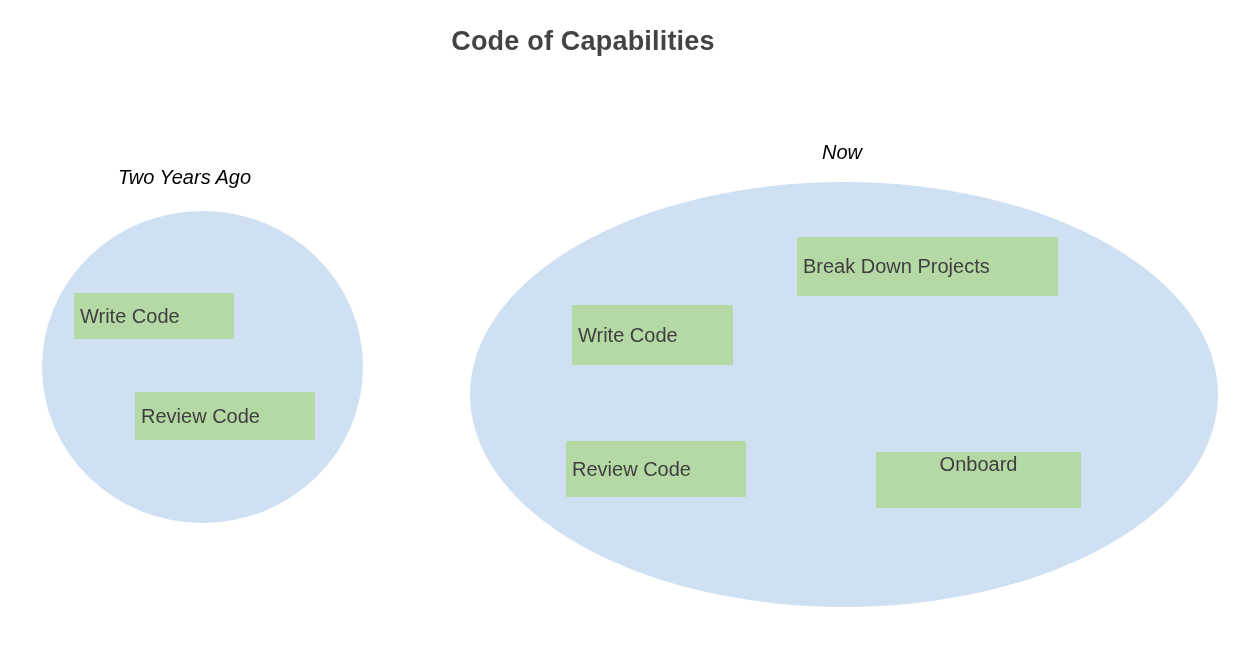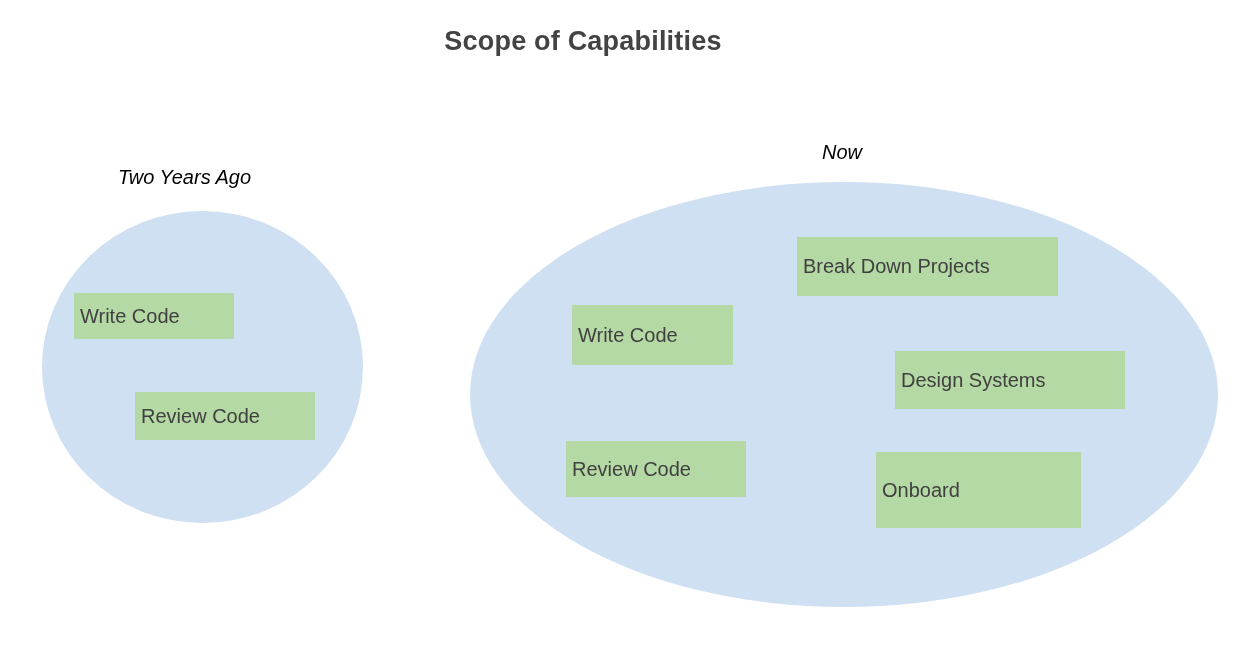--- a/index.html
+++ b/index.html
@@ -54,21 +54,21 @@
     box-sizing: border-box;
     padding: 0 6px;
   }
   .chip-line { display: block; }
 </style>
 </head>
 <body>
 
 <div id="canvas">
 
-  <div class="title">Scope of Capabilities</div>
+  <div class="title">Code of Capabilities</div>
 
   <div class="ellipse" style="left:42px; top:211px; width:321px; height:312px;"></div>
 
   <div class="group-label" style="left:118px; top:166px;">Two Years Ago</div>
 
   <div class="chip" style="left:74px; top:293px; width:160px; height:46px;">
     <span class="chip-line">Write Code</span>
   </div>
 
   <div class="chip" style="left:135px; top:392px; width:180px; height:48px;">
@@ -80,25 +80,22 @@
   <div class="group-label" style="left:822px; top:141px;">Now</div>
 
   <div class="chip" style="left:797px; top:237px; width:261px; height:59px;">
     <span class="chip-line">Break Down Projects</span>
   </div>
 
   <div class="chip" style="left:572px; top:305px; width:161px; height:60px;">
     <span class="chip-line">Write Code</span>
   </div>
 
-  <div class="chip" style="left:895px; top:351px; width:230px; height:58px;">
-    <span class="chip-line">Design Systems</span>
-  </div>
 
   <div class="chip" style="left:566px; top:441px; width:180px; height:56px;">
     <span class="chip-line">Review Code</span>
   </div>
 
-  <div class="chip" style="left:876px; top:452px; width:205px; height:76px; flex-direction:row;">
+  <div class="chip" style="left:876px; top:452px; width:205px; height:56px; flex-direction:column;">
     <span class="chip-line">Onboard</span>
   </div>
 
 </div>
 
 </body></html>

